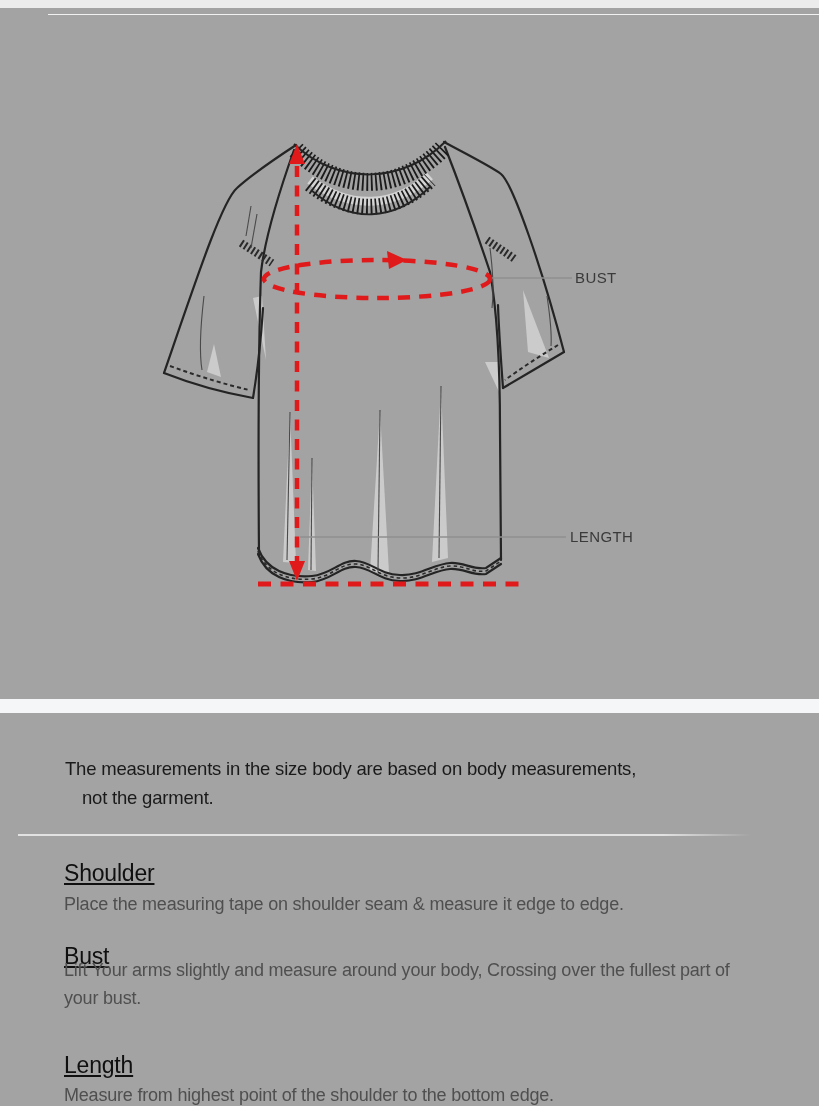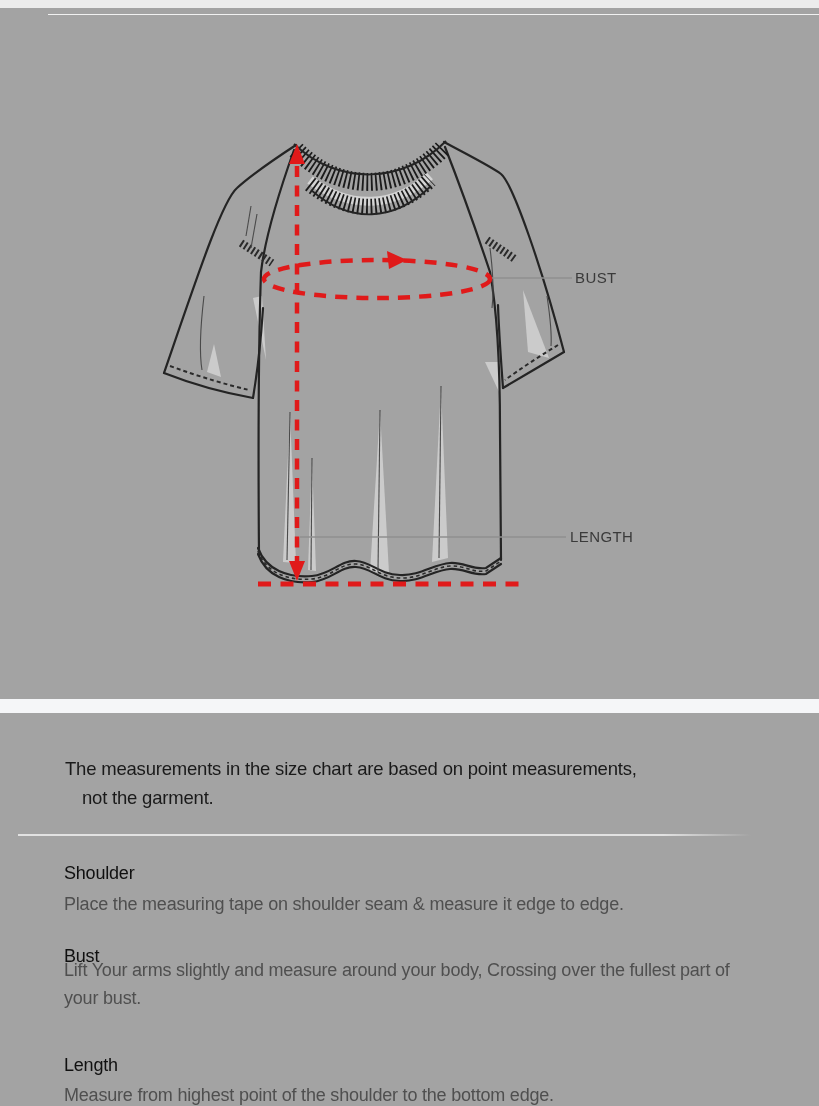--- a/index.html
+++ b/index.html
@@ -56,25 +56,26 @@
     background: linear-gradient(to right, #e2e2e2 0%, #e2e2e2 88%, rgba(226,226,226,0) 100%);
   }
   .guide-section { position: absolute; left: 64px; width: 690px; }
   .sec-shoulder-title { top: 860px; }
   .sec-shoulder-desc  { top: 890px; }
   .sec-bust-title     { top: 943px; }
   .sec-bust-desc      { top: 956px; }
   .sec-length-title   { top: 1052px; }
   .sec-length-desc    { top: 1081px; }
   .sec-title {
-    font-size: 18px;
+    font-size: 23px;
     line-height: 26px;
     color: #101010;
     letter-spacing: -0.2px;
     font-weight: 400;
+    text-decoration: underline;
   }
   .sec-desc {
     font-size: 18px;
     line-height: 28px;
     color: #4f4f4f;
     letter-spacing: -0.2px;
     width: 680px;
   }
 </style>
 </head>
@@ -164,21 +165,21 @@
       </g>
     </svg>
 
     <span class="diagram-label label-bust">BUST</span>
     <span class="diagram-label label-length">LENGTH</span>
   </div>
 
   <div class="section-band"></div>
 
   <div class="intro-note">
-    <span class="line1">The measurements in the size chart are based on point measurements,</span>
+    <span class="line1">The measurements in the size body are based on body measurements,</span>
     <span class="line2">not the garment.</span>
   </div>
 
   <div class="divider"></div>
 
   <div class="guide-section sec-title sec-shoulder-title">Shoulder</div>
   <div class="guide-section sec-desc sec-shoulder-desc">Place the measuring tape on shoulder seam &amp; measure it edge to edge.</div>
 
   <div class="guide-section sec-title sec-bust-title">Bust</div>
   <div class="guide-section sec-desc sec-bust-desc">Lift Your arms slightly and measure around your body, Crossing over the fullest part of your bust.</div>

